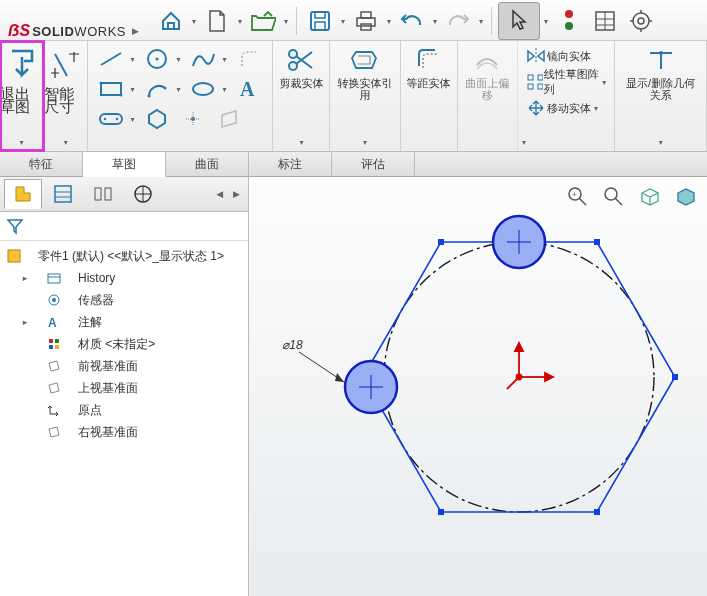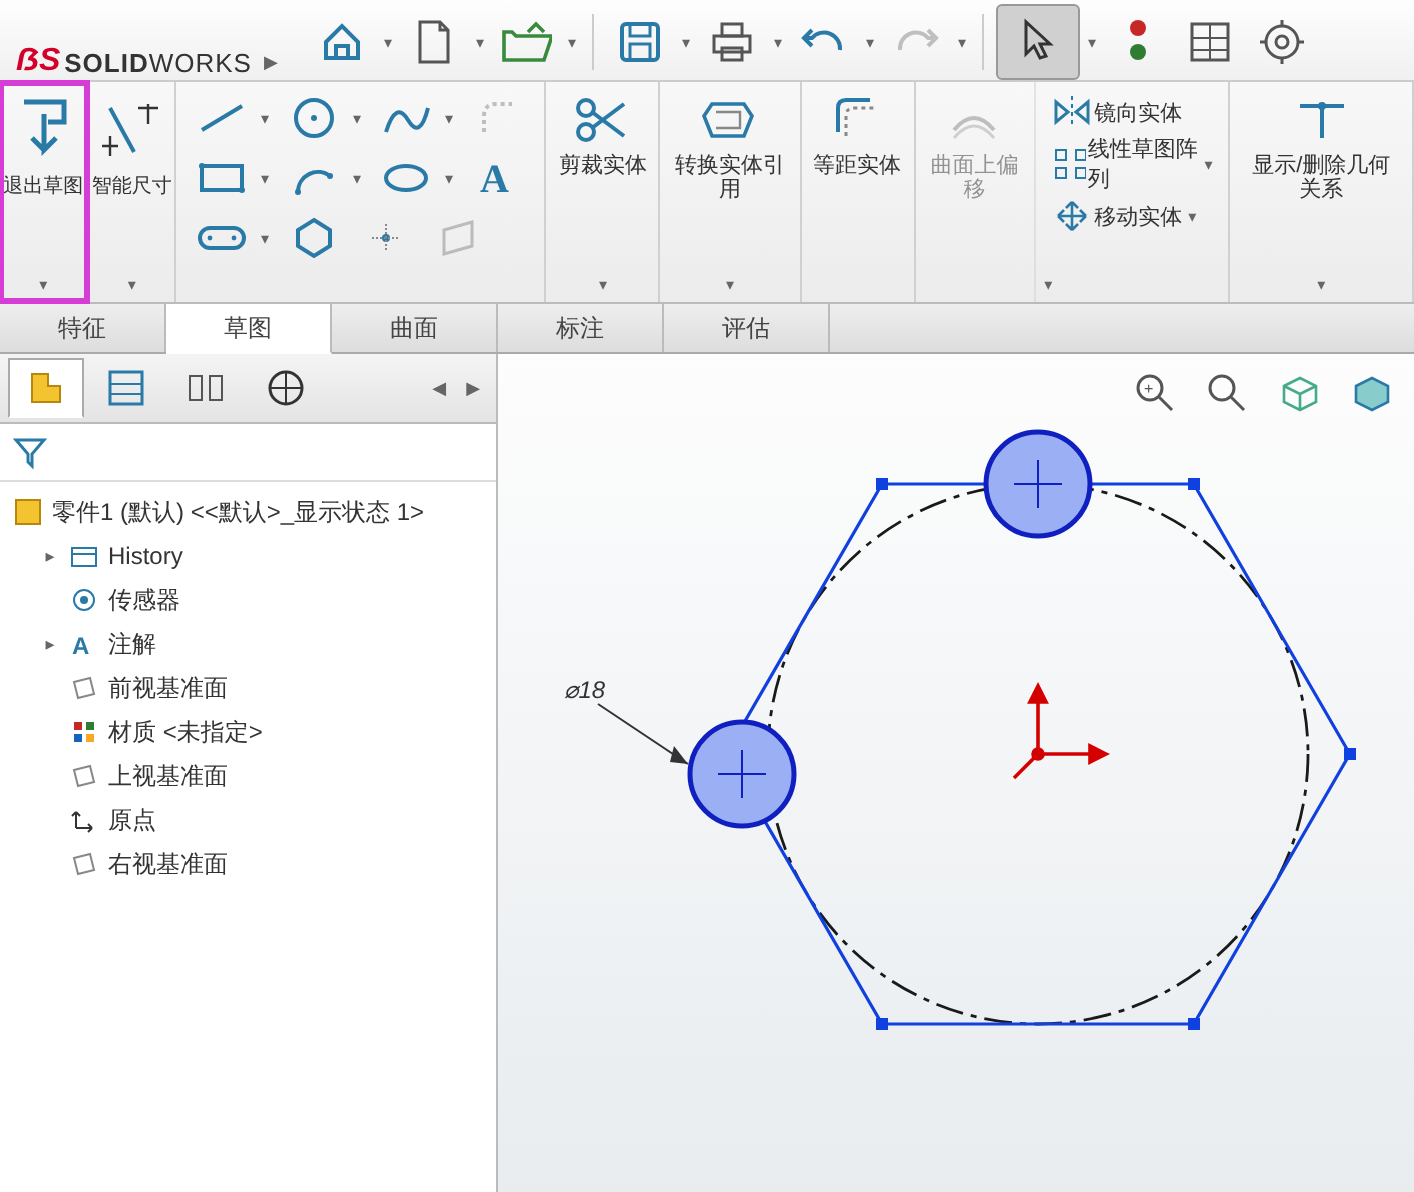--- a/index.html
+++ b/index.html
@@ -10,21 +10,21 @@
 .logo-sw b{font-weight:bold}
 .logo-arrow{margin-left:6px;font-size:9px;color:#666}
 .qat{display:flex;align-items:center;gap:2px;padding-left:8px}
 .qbtn{width:32px;height:32px;display:flex;align-items:center;justify-content:center;border:1px solid transparent;border-radius:3px}
 .qdd{width:8px;font-size:8px;color:#666;display:flex;align-items:center;justify-content:center;height:32px}
 .vsep{width:1px;height:28px;background:#ccc;margin:0 4px}
 .cursor-sel{width:40px;height:36px;background:#d0d0d0;border:1px solid #999;border-radius:3px;display:flex;align-items:center;justify-content:center}
 .ribbon{height:110px;background:linear-gradient(#f8f8f8,#ececec);border-bottom:1px solid #bbb;display:flex}
 .rbig{width:50px;display:flex;flex-direction:column;align-items:center;justify-content:flex-start;padding-top:4px;border-right:1px solid #d0d0d0;position:relative}
 .rbig-icon{height:40px;display:flex;align-items:center;justify-content:center}
-.rbig-label{font-size:10px;text-align:center;line-height:13px;margin-top:2px}
+.rbig-label{font-size:15px;line-height:13px;margin-top:2px}
 .rbig-dd{position:absolute;bottom:4px;font-size:8px;color:#666}
 .highlight{outline:3px solid #d63dd6;outline-offset:-2px}
 .sketch-tools{display:flex;flex-direction:column;padding:4px 6px;border-right:1px solid #d0d0d0;gap:2px}
 .strow{display:flex;gap:2px}
 .stbtn{width:34px;height:28px;display:flex;align-items:center;justify-content:center}
 .stdd{width:8px;font-size:8px;color:#666;display:flex;align-items:center}
 .dimmed{opacity:0.5}
 .rgroup{display:flex;flex-direction:column;align-items:center;padding:4px 6px;border-right:1px solid #d0d0d0;position:relative;min-width:44px}
 .rgroup-icon{height:30px;display:flex;align-items:center;justify-content:center}
 .rgroup-label{font-size:11px;text-align:center;line-height:12px;margin-top:2px}
@@ -33,21 +33,21 @@
 .tabs{height:24px;background:linear-gradient(#eee,#ddd);border-bottom:1px solid #aaa;display:flex}
 .tab{padding:0 29px;display:flex;align-items:center;font-size:12px;border-right:1px solid #bbb;color:#444}
 .tab.active{background:#fff;border-bottom:1px solid #fff;margin-bottom:-1px}
 .body{display:flex;height:421px}
 .side{width:248px;border-right:1px solid #bbb;background:#fff;display:flex;flex-direction:column}
 .side-tabs{height:34px;background:linear-gradient(#f4f4f4,#e4e4e4);border-bottom:1px solid #bbb;display:flex;align-items:center;padding:0 4px;gap:2px}
 .side-tab{width:36px;height:28px;display:flex;align-items:center;justify-content:center;border:1px solid transparent}
 .side-tab.active{background:#fff;border:1px solid #aaa;border-bottom-color:#fff}
 .filter-row{height:28px;border-bottom:1px solid #ddd;display:flex;align-items:center;padding:0 6px}
 .tree{flex:1;overflow:auto;padding:4px 2px}
-.tn{display:flex;align-items:center;height:22px;gap:4px;padding-left:4px}
+.tn{display:flex;align-items:center;height:22px;gap:16px;padding-left:4px}
 .tn .exp{width:10px;font-size:9px;color:#666;text-align:center}
 .tn .ic{width:16px;height:16px;display:flex;align-items:center;justify-content:center}
 .tn .lbl{font-size:12px}
 .ind1{padding-left:18px}
 .canvas{flex:1;background:linear-gradient(180deg,#fdfdfd 0%,#e8ecef 100%);position:relative}
 .vtools{position:absolute;top:6px;right:6px;display:flex;gap:6px}
 .vtbtn{width:30px;height:26px;display:flex;align-items:center;justify-content:center}
 svg{display:block}
 </style>
 </head>
@@ -415,36 +415,36 @@
             <svg width="14" height="14">
               <text x="1" y="12" font-size="12" fill="#2a7aa8" font-weight="bold">A</text>
             </svg>
           </span>
           <span class="lbl">注解</span>
         </div>
       <div class="tn ind1">
           <span class="exp"></span>
           <span class="ic">
             <svg width="14" height="14">
-              <path d="M2 4 L10 2 L12 10 L4 12 Z" fill="none" stroke="#888"></path>
-            </svg>
-          </span>
-          <span class="lbl">前视基准面</span>
-        </div>
-      <div class="tn ind1">
-          <span class="exp"></span>
-          <span class="ic">
-            <svg width="14" height="14">
               <rect x="2" y="2" width="4" height="4" fill="#c62828"></rect>
               <rect x="8" y="2" width="4" height="4" fill="#2e7d32"></rect>
               <rect x="2" y="8" width="4" height="4" fill="#1565c0"></rect>
               <rect x="8" y="8" width="4" height="4" fill="#f9a825"></rect>
             </svg>
           </span>
           <span class="lbl">材质 &lt;未指定&gt;</span>
+        </div>
+      <div class="tn ind1">
+          <span class="exp"></span>
+          <span class="ic">
+            <svg width="14" height="14">
+              <path d="M2 4 L10 2 L12 10 L4 12 Z" fill="none" stroke="#888"></path>
+            </svg>
+          </span>
+          <span class="lbl">前视基准面</span>
         </div>
       <div class="tn ind1">
           <span class="exp"></span>
           <span class="ic">
             <svg width="14" height="14">
               <path d="M2 4 L10 2 L12 10 L4 12 Z" fill="none" stroke="#888"></path>
             </svg>
           </span>
           <span class="lbl">上视基准面</span>
         </div>

